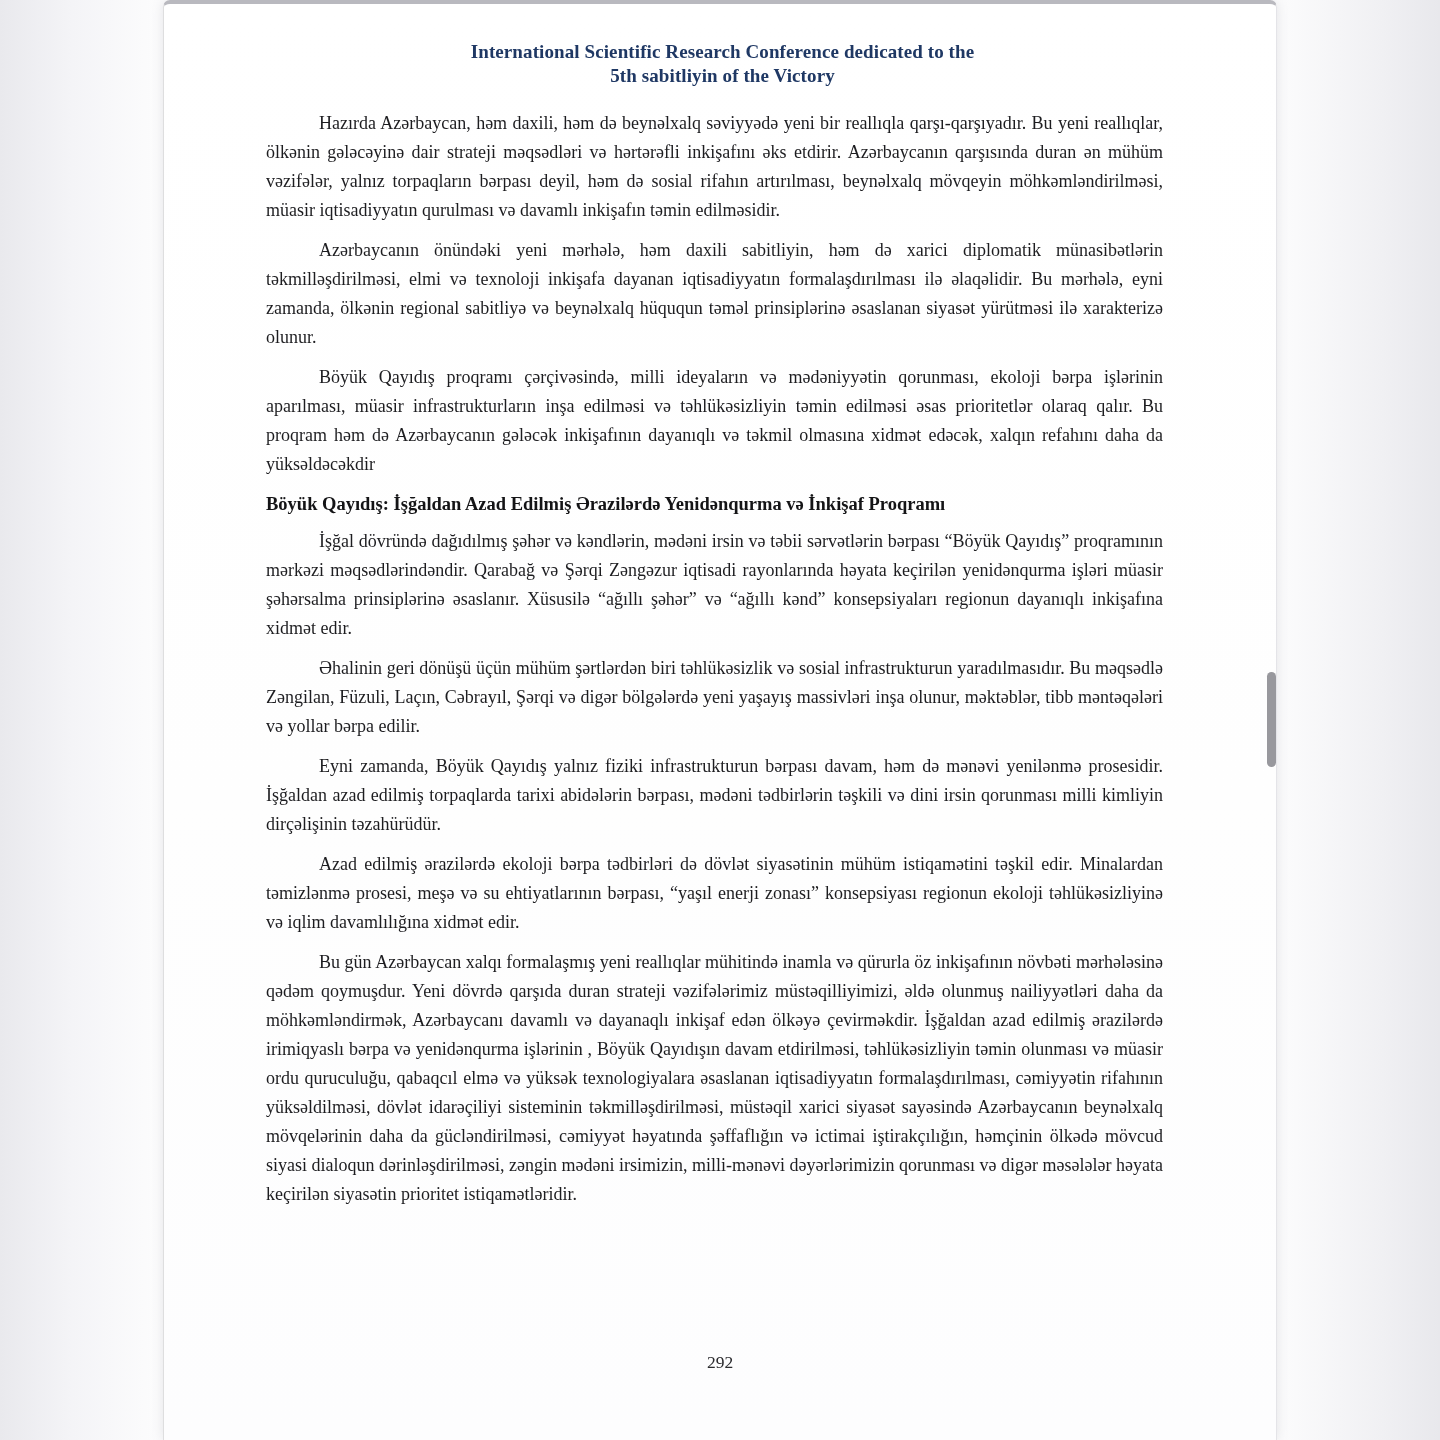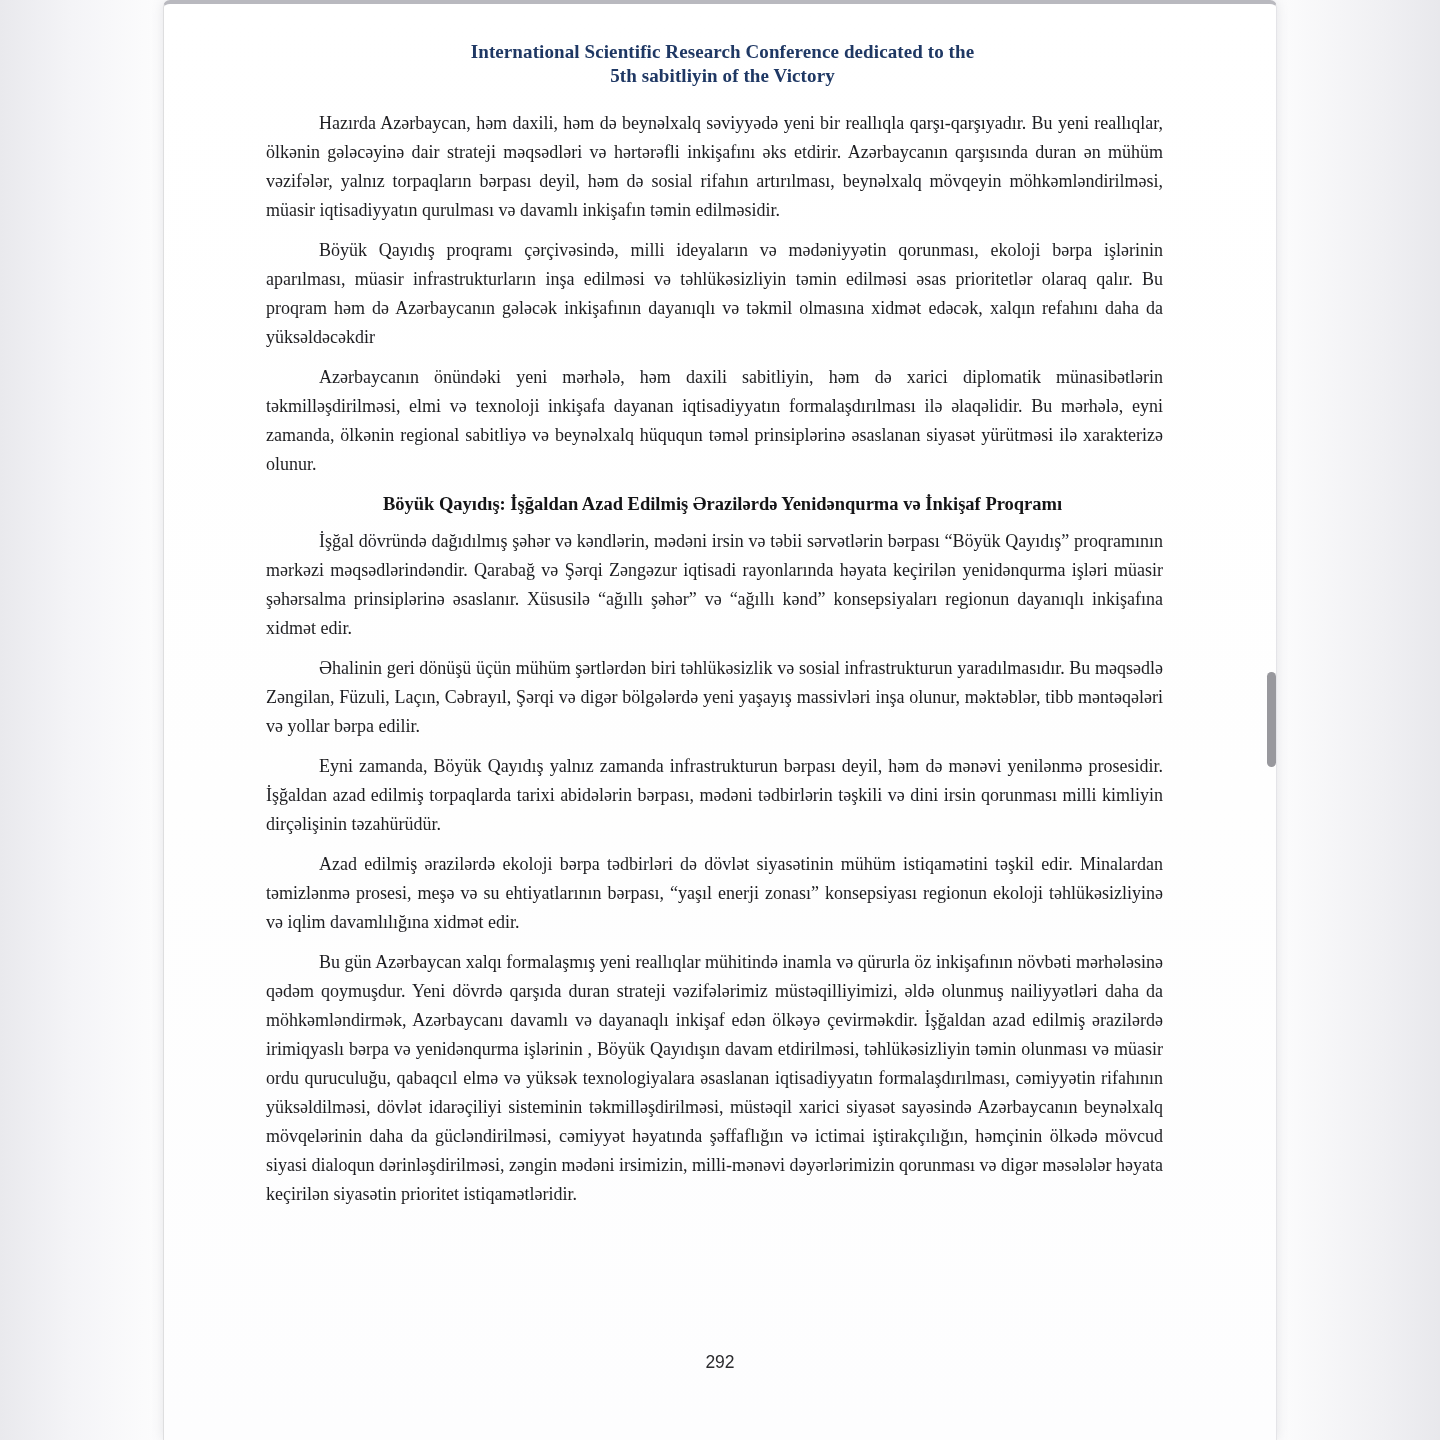--- a/index.html
+++ b/index.html
@@ -47,31 +47,30 @@
     text-align: justify;
     text-indent: 53px;
     margin: 0 16px 11px 0;
   }
 
   .section-heading {
     font-size: 18.5px;
     line-height: 29px;
     font-weight: bold;
     color: #141416;
-    text-align: center;
     margin: 6px 0 8px 0;
   }
 
   .page-number {
     position: absolute;
     left: 0;
     right: 0;
     top: 1348px;
     text-align: center;
-    font-family: Liberation Sans, sans-serif;
+    font-family: Liberation Serif, serif;
     font-size: 17.5px;
     color: #2b2b2e;
   }
 
   .scrollbar-thumb {
     position: absolute;
     left: 1267px;
     top: 672px;
     width: 9px;
     height: 95px;
@@ -86,28 +85,28 @@
 <div class="stage">
 
   <div class="page">
 
     <div class="doc-header" style="color: rgb(31, 56, 100);">
       <div>International Scientific Research Conference dedicated to the</div>
       <div>5th sabitliyin of the Victory</div>
     </div>
 
     <p class="para">Hazırda Azərbaycan, həm daxili, həm də beynəlxalq səviyyədə yeni bir reallıqla qarşı-qarşıyadır. Bu yeni reallıqlar, ölkənin gələcəyinə dair strateji məqsədləri və hərtərəfli inkişafını əks etdirir. Azərbaycanın qarşısında duran ən mühüm vəzifələr, yalnız torpaqların bərpası deyil, həm də sosial rifahın artırılması, beynəlxalq mövqeyin möhkəmləndirilməsi, müasir iqtisadiyyatın qurulması və davamlı inkişafın təmin edilməsidir.</p>
+    <p class="para">Azərbaycanın önündəki yeni mərhələ, həm daxili sabitliyin, həm də xarici diplomatik münasibətlərin təkmilləşdirilməsi, elmi və texnoloji inkişafa dayanan iqtisadiyyatın formalaşdırılması ilə əlaqəlidir. Bu mərhələ, eyni zamanda, ölkənin regional sabitliyə və beynəlxalq hüququn təməl prinsiplərinə əsaslanan siyasət yürütməsi ilə xarakterizə olunur.</p>
     <p class="para">Böyük Qayıdış proqramı çərçivəsində, milli ideyaların və mədəniyyətin qorunması, ekoloji bərpa işlərinin aparılması, müasir infrastrukturların inşa edilməsi və təhlükəsizliyin təmin edilməsi əsas prioritetlər olaraq qalır. Bu proqram həm də Azərbaycanın gələcək inkişafının dayanıqlı və təkmil olmasına xidmət edəcək, xalqın refahını daha da yüksəldəcəkdir</p>
-    <p class="para">Azərbaycanın önündəki yeni mərhələ, həm daxili sabitliyin, həm də xarici diplomatik münasibətlərin təkmilləşdirilməsi, elmi və texnoloji inkişafa dayanan iqtisadiyyatın formalaşdırılması ilə əlaqəlidir. Bu mərhələ, eyni zamanda, ölkənin regional sabitliyə və beynəlxalq hüququn təməl prinsiplərinə əsaslanan siyasət yürütməsi ilə xarakterizə olunur.</p>
 
     <h2 class="section-heading">Böyük Qayıdış: İşğaldan Azad Edilmiş Ərazilərdə Yenidənqurma və İnkişaf Proqramı</h2>
 
     <p class="para">İşğal dövründə dağıdılmış şəhər və kəndlərin, mədəni irsin və təbii sərvətlərin bərpası “Böyük Qayıdış” proqramının mərkəzi məqsədlərindəndir. Qarabağ və Şərqi Zəngəzur iqtisadi rayonlarında həyata keçirilən yenidənqurma işləri müasir şəhərsalma prinsiplərinə əsaslanır. Xüsusilə “ağıllı şəhər” və “ağıllı kənd” konsepsiyaları regionun dayanıqlı inkişafına xidmət edir.</p>
     <p class="para">Əhalinin geri dönüşü üçün mühüm şərtlərdən biri təhlükəsizlik və sosial infrastrukturun yaradılmasıdır. Bu məqsədlə Zəngilan, Füzuli, Laçın, Cəbrayıl, Şərqi və digər bölgələrdə yeni yaşayış massivləri inşa olunur, məktəblər, tibb məntəqələri və yollar bərpa edilir.</p>
-    <p class="para">Eyni zamanda, Böyük Qayıdış yalnız zamanda infrastrukturun bərpası deyil, həm də mənəvi yenilənmə prosesidir. İşğaldan azad edilmiş torpaqlarda tarixi abidələrin bərpası, mədəni tədbirlərin təşkili və dini irsin qorunması milli kimliyin dirçəlişinin təzahürüdür.</p>
+    <p class="para">Eyni zamanda, Böyük Qayıdış yalnız fiziki infrastrukturun bərpası davam, həm də mənəvi yenilənmə prosesidir. İşğaldan azad edilmiş torpaqlarda tarixi abidələrin bərpası, mədəni tədbirlərin təşkili və dini irsin qorunması milli kimliyin dirçəlişinin təzahürüdür.</p>
     <p class="para">Azad edilmiş ərazilərdə ekoloji bərpa tədbirləri də dövlət siyasətinin mühüm istiqamətini təşkil edir. Minalardan təmizlənmə prosesi, meşə və su ehtiyatlarının bərpası, “yaşıl enerji zonası” konsepsiyası regionun ekoloji təhlükəsizliyinə və iqlim davamlılığına xidmət edir.</p>
     <p class="para">Bu gün Azərbaycan xalqı formalaşmış yeni reallıqlar mühitində inamla və qürurla öz inkişafının növbəti mərhələsinə qədəm qoymuşdur. Yeni dövrdə qarşıda duran strateji vəzifələrimiz müstəqilliyimizi, əldə olunmuş nailiyyətləri daha da möhkəmləndirmək, Azərbaycanı davamlı və dayanaqlı inkişaf edən ölkəyə çevirməkdir. İşğaldan azad edilmiş ərazilərdə irimiqyaslı bərpa və yenidənqurma işlərinin , Böyük Qayıdışın davam etdirilməsi, təhlükəsizliyin təmin olunması və müasir ordu quruculuğu, qabaqcıl elmə və yüksək texnologiyalara əsaslanan iqtisadiyyatın formalaşdırılması, cəmiyyətin rifahının yüksəldilməsi, dövlət idarəçiliyi sisteminin təkmilləşdirilməsi, müstəqil xarici siyasət sayəsində Azərbaycanın beynəlxalq mövqelərinin daha da gücləndirilməsi, cəmiyyət həyatında şəffaflığın və ictimai iştirakçılığın, həmçinin ölkədə mövcud siyasi dialoqun dərinləşdirilməsi, zəngin mədəni irsimizin, milli-mənəvi dəyərlərimizin qorunması və digər məsələlər həyata keçirilən siyasətin prioritet istiqamətləridir.</p>
 
     <div class="page-number">292</div>
 
   </div>
 
   <div class="scrollbar-thumb"></div>
 
 </div>

